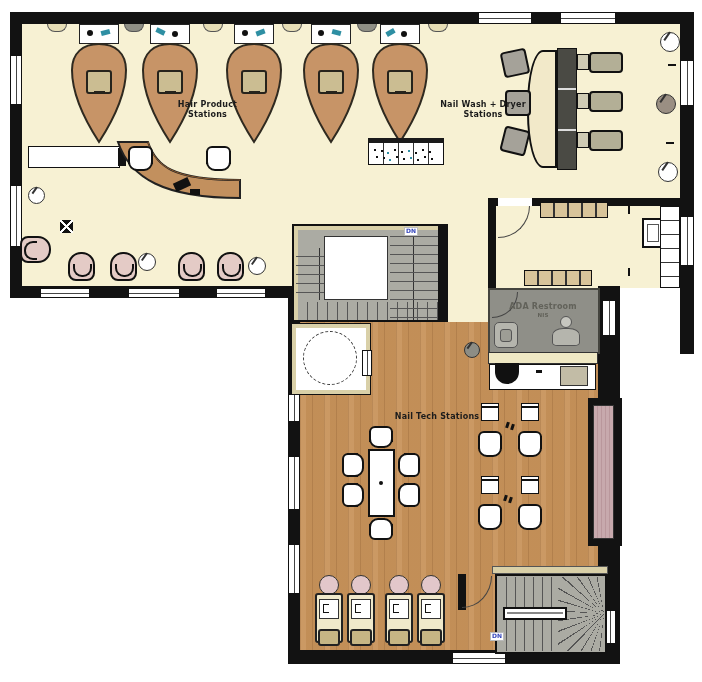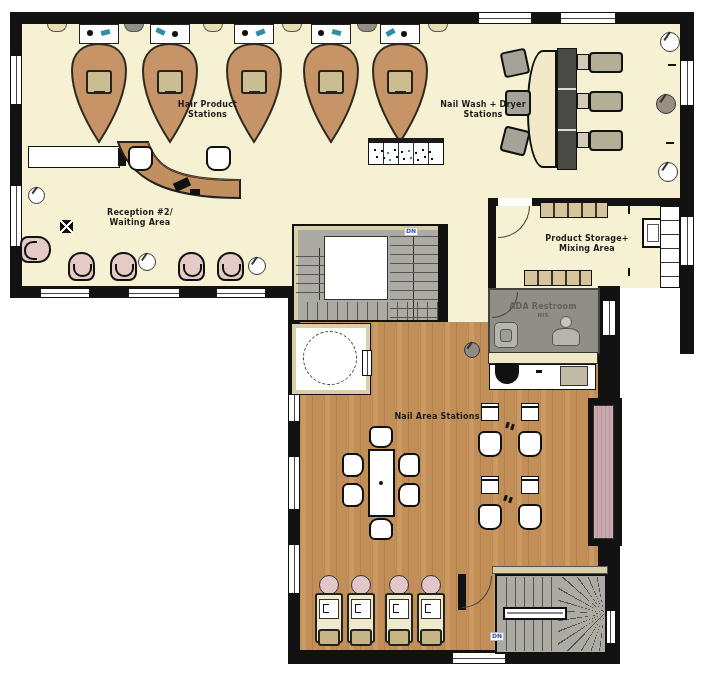--- a/index.html
+++ b/index.html
@@ -204,24 +204,20 @@
   <svg class="abs" style="left:112px;top:138px;" width="134" height="64" viewBox="0 0 134 64">
     <path d="M6,4 L36,4 C44,28 60,42 128,42 L128,60 C52,60 18,40 6,4 Z" fill="#C2905E" stroke="#222" stroke-width="2"></path>
     <path d="M36,4 C44,28 60,42 128,42" fill="none" stroke="#8a5a30" stroke-width="1"></path>
   </svg>
   <div class="abs" style="left:174px;top:180px;width:16px;height:9px;background:#111;transform:rotate(-25deg);"></div>
   <div class="abs" style="left:190px;top:189px;width:10px;height:6px;background:#111;"></div>
 
   <div class="abs nchair" style="left:128px;top:146px;width:25px;height:25px;"></div>
   <div class="abs nchair" style="left:206px;top:146px;width:25px;height:25px;"></div>
 
-  <div class="abs lbl" style="left:90px;top:208px;width:100px;">
-    <span>Reception #2/</span>
-    <span>Waiting Area</span>
-  </div>
 
   <div class="abs tub" style="left:68px;top:252px;width:27px;height:29px;"></div>
   <div class="abs tub" style="left:110px;top:252px;width:27px;height:29px;"></div>
   <div class="abs tub" style="left:178px;top:252px;width:27px;height:29px;"></div>
   <div class="abs tub" style="left:217px;top:252px;width:27px;height:29px;"></div>
   <div class="abs tub" style="left:22px;top:234px;width:27px;height:31px;transform:rotate(90deg);"></div>
   <div class="abs plant" style="left:138px;top:253px;width:18px;height:18px;"></div>
   <div class="abs plant" style="left:248px;top:257px;width:18px;height:18px;"></div>
   <div class="abs plant" style="left:28px;top:187px;width:17px;height:17px;"></div>
 
@@ -241,45 +237,41 @@
               background-image:repeating-linear-gradient(90deg, transparent 0 12.5px, #333 12.5px 14px);"></div>
   <div class="abs" style="left:524px;top:270px;width:68px;height:16px;background:#D8C49A;border:1.5px solid #111;box-sizing:border-box;
               background-image:repeating-linear-gradient(90deg, transparent 0 12.5px, #333 12.5px 14px);"></div>
   <div class="abs" style="left:642px;top:218px;width:22px;height:30px;background:#fff;border:2px solid #111;box-sizing:border-box;"></div>
   <div class="abs" style="left:647px;top:224px;width:12px;height:18px;background:#fff;border:1px solid #555;box-sizing:border-box;"></div>
   <div class="abs" style="left:660px;top:206px;width:20px;height:82px;background:#fff;border:1px solid #111;box-sizing:border-box;
               background-image:repeating-linear-gradient(180deg, transparent 0 13px, #333 13px 14px);"></div>
   <div class="abs outlet" style="left:628px;top:206px;width:2px;height:8px;"></div>
   <div class="abs outlet" style="left:628px;top:268px;width:2px;height:8px;"></div>
 
-  <div class="abs lbl" style="left:526px;top:234px;width:122px;">
-    <span>Product Storage+</span>
-    <span>Mixing Area</span>
-  </div>
 
   <div class="abs" style="left:488px;top:288px;width:112px;height:66px;background:#8F8F88;border:2px solid #44443E;box-sizing:border-box;"></div>
   <div class="abs arc-q" style="left:492px;top:292px;width:26px;height:26px;"></div>
   <div class="abs" style="left:560px;top:316px;width:12px;height:12px;border-radius:50%;background:#C6C6BF;border:1px solid #555;box-sizing:border-box;"></div>
   <div class="abs" style="left:552px;top:328px;width:28px;height:18px;background:#B5B5AD;border:1px solid #555;border-radius:40% 40% 20% 20%;box-sizing:border-box;"></div>
   <div class="abs" style="left:494px;top:322px;width:24px;height:26px;background:#B5B5AD;border:1px solid #555;border-radius:5px;box-sizing:border-box;"></div>
   <div class="abs" style="left:500px;top:329px;width:12px;height:13px;background:#9D9D95;border:1px solid #555;border-radius:3px;box-sizing:border-box;"></div>
   <div class="abs lbl lbl-gray" style="left:493px;top:302px;width:100px;">
     <span>ADA Restroom</span>
     <span style="font-size:5.5px;">NIS</span>
   </div>
 
   <div class="abs" style="left:488px;top:352px;width:110px;height:12px;background:#EFE8C4;border:1px solid #333;box-sizing:border-box;"></div>
   <div class="abs" style="left:489px;top:364px;width:107px;height:26px;background:#fff;border:1.5px solid #111;box-sizing:border-box;"></div>
   <div class="abs" style="left:495px;top:363px;width:24px;height:21px;background:#111;border-radius:0 0 12px 12px;"></div>
   <div class="abs outlet" style="left:536px;top:370px;width:6px;height:3px;"></div>
   <div class="abs" style="left:560px;top:366px;width:28px;height:20px;background:#C2BCA6;border:1px solid #333;box-sizing:border-box;"></div>
   <div class="abs plant" style="left:464px;top:342px;width:16px;height:16px;background:#8D8D85;"></div>
 
   <div class="abs lbl" style="left:377px;top:412px;width:120px;">
-    <span>Nail Area Stations</span>
+    <span>Nail Tech Stations</span>
   </div>
 
   <div class="abs" style="left:368px;top:449px;width:27px;height:68px;background:#fff;border:2px solid #111;box-sizing:border-box;"></div>
   <div class="abs" style="left:379px;top:481px;width:4px;height:4px;background:#111;border-radius:50%;"></div>
   <div class="abs nchair" style="left:369px;top:426px;width:24px;height:22px;"></div>
   <div class="abs nchair" style="left:369px;top:518px;width:24px;height:22px;transform:rotate(180deg);"></div>
   <div class="abs nchair" style="left:341px;top:454px;width:24px;height:22px;transform:rotate(-90deg);"></div>
   <div class="abs nchair" style="left:341px;top:484px;width:24px;height:22px;transform:rotate(-90deg);"></div>
   <div class="abs nchair" style="left:397px;top:454px;width:24px;height:22px;transform:rotate(90deg);"></div>
   <div class="abs nchair" style="left:397px;top:484px;width:24px;height:22px;transform:rotate(90deg);"></div>

